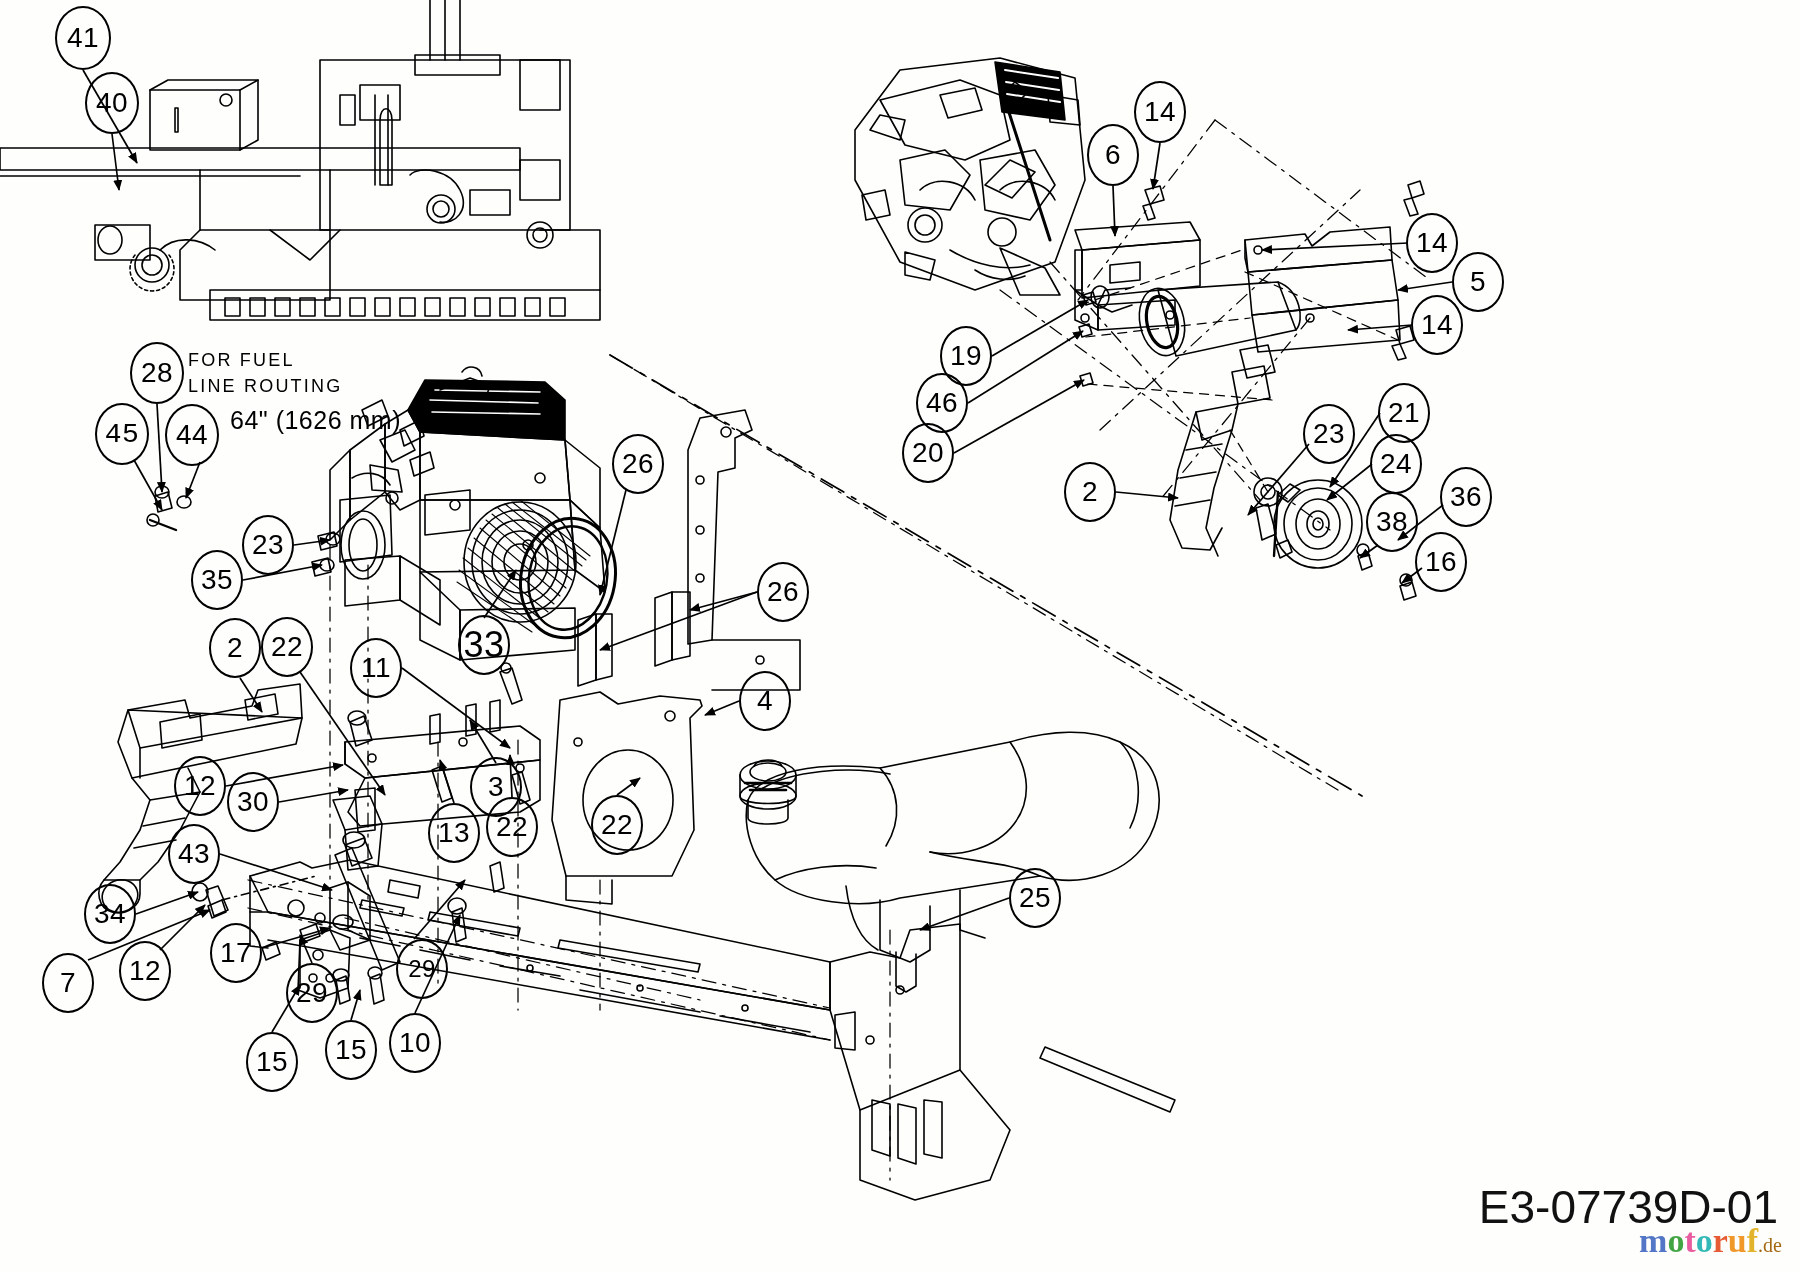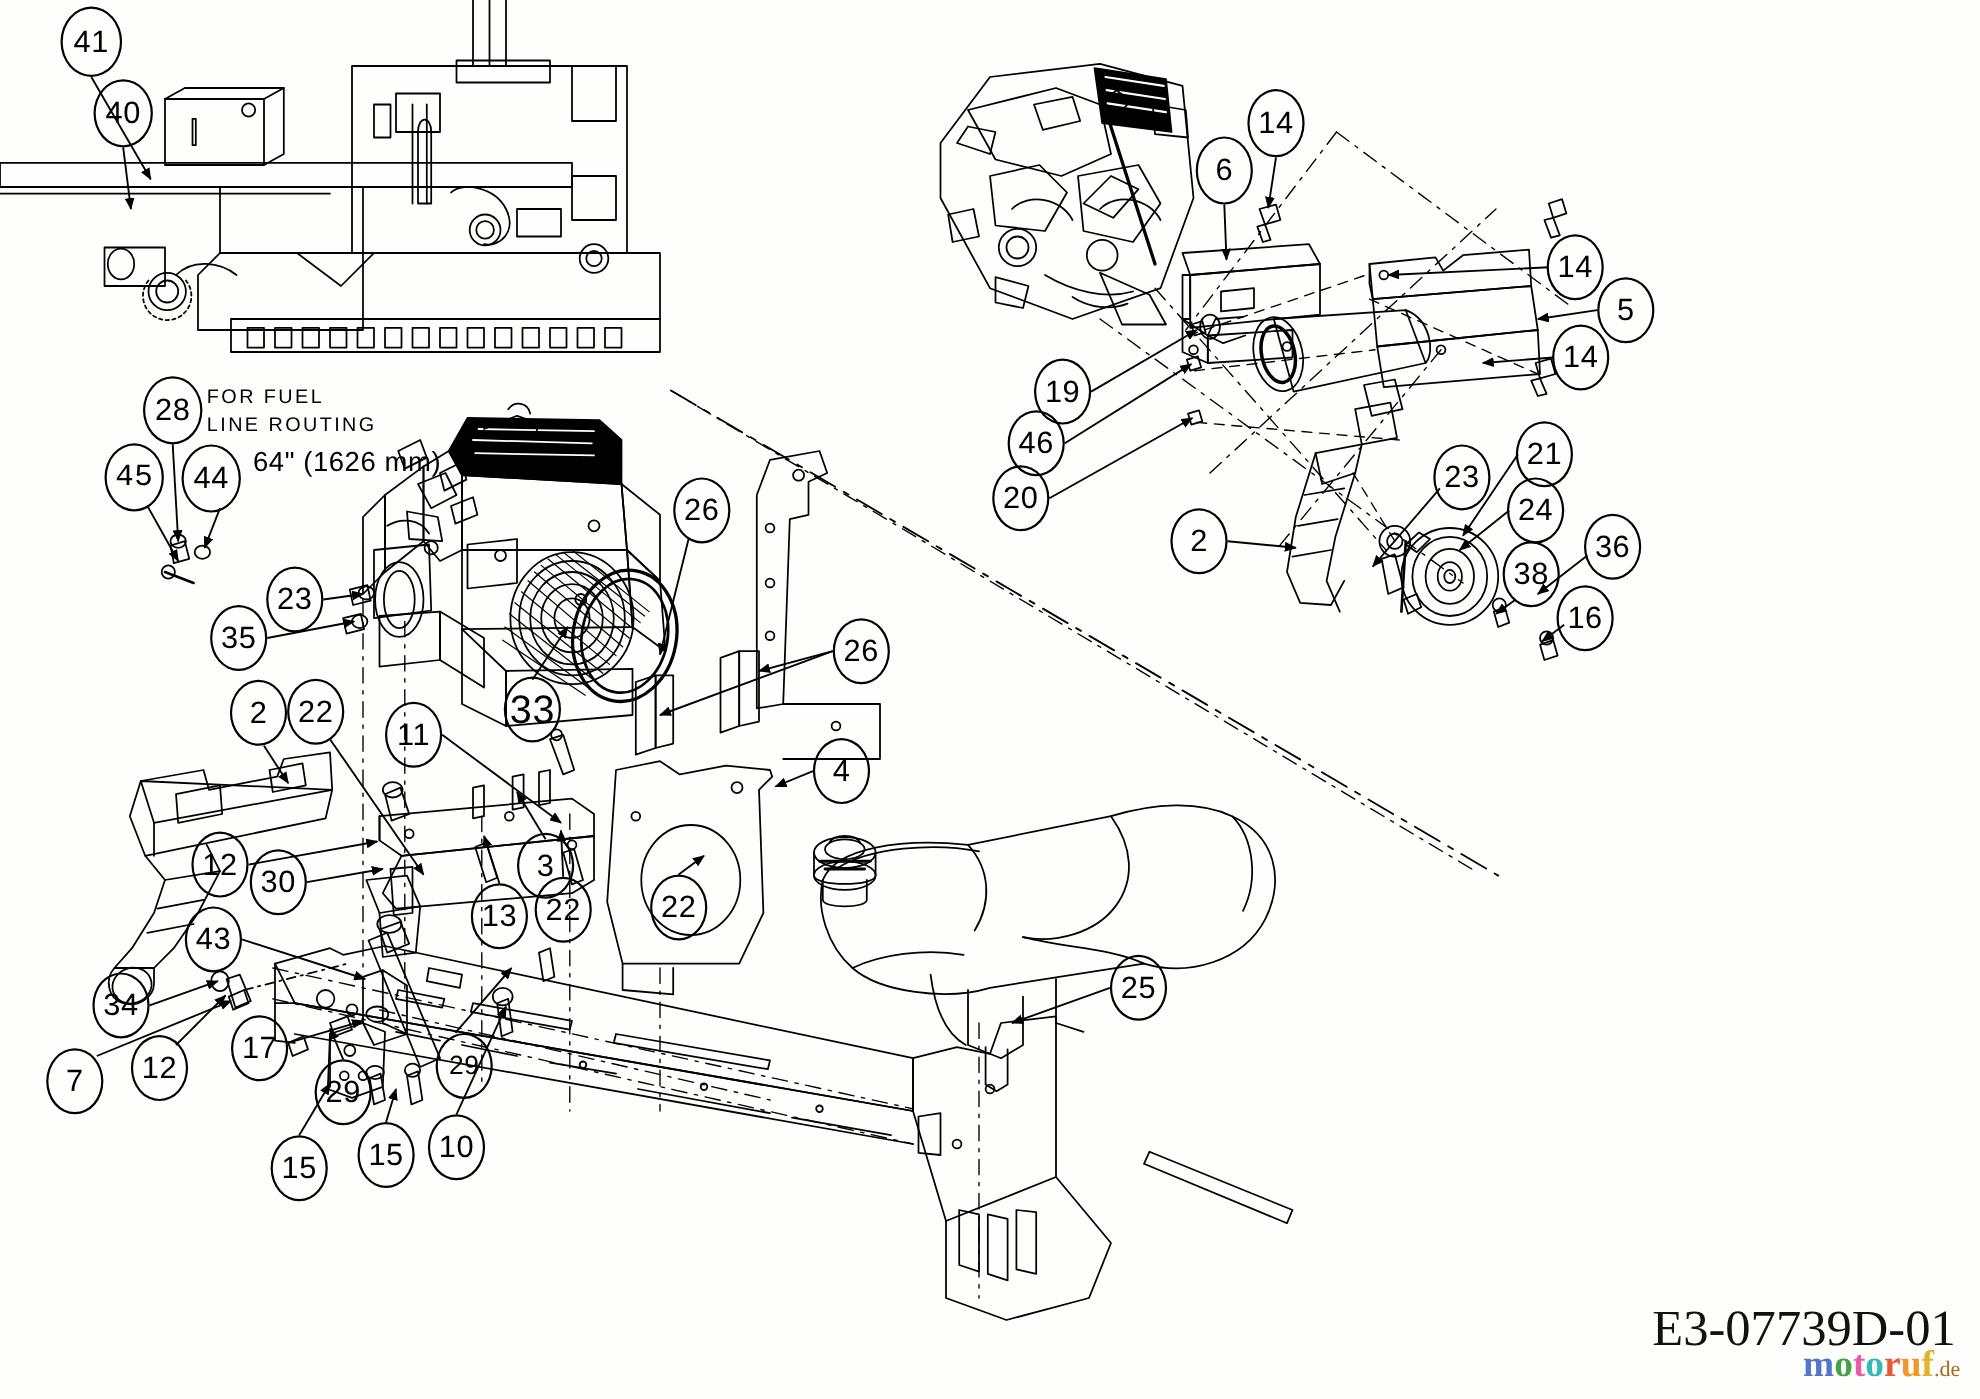--- a/index.html
+++ b/index.html
@@ -49,21 +49,21 @@
   }
   .note.sans {
     font-family: "Liberation Sans", sans-serif;
     font-size: 25px;
     letter-spacing: 0.5px;
   }
   #sheet-code {
     position: absolute;
     right: 22px;
     bottom: 38px;
-    font-family: Liberation Serif, serif;
+    font-family: Liberation Sans, sans-serif;
     font-size: 46px;
     color: #111;
     letter-spacing: 0px;
     margin-top: 46px;
   }
   #watermark {
     position: absolute;
     right: 18px;
     bottom: 12px;
     font-family: "Liberation Serif", serif;

